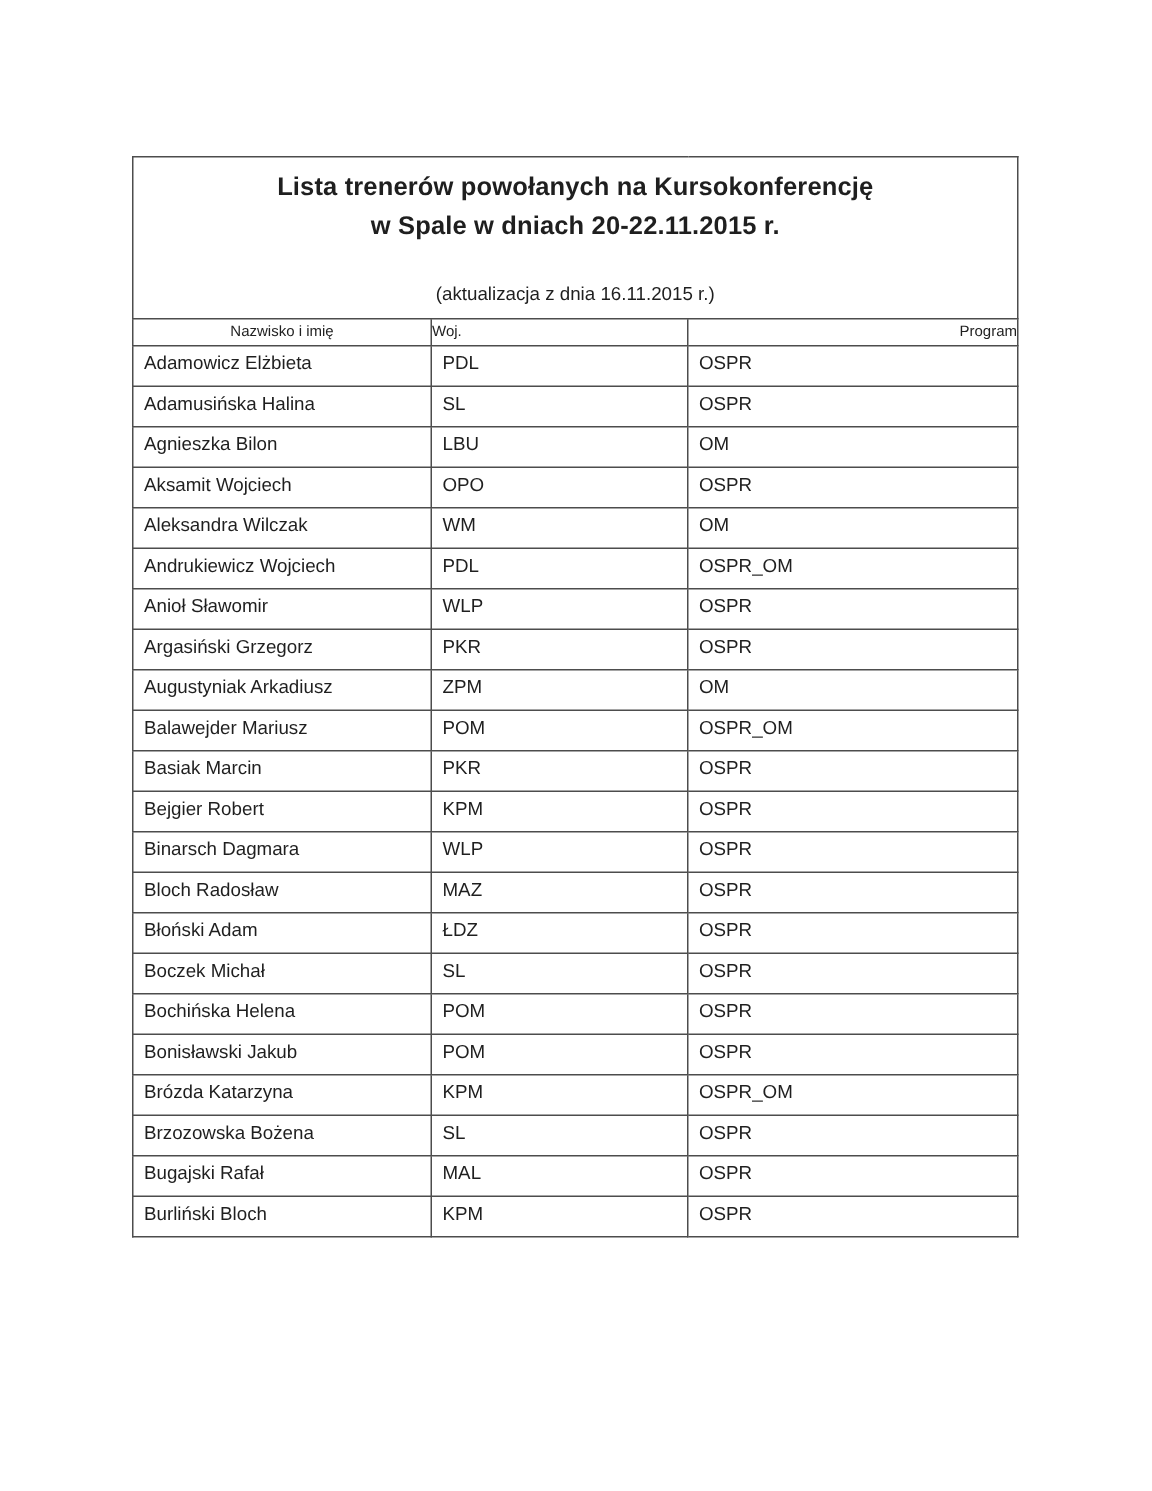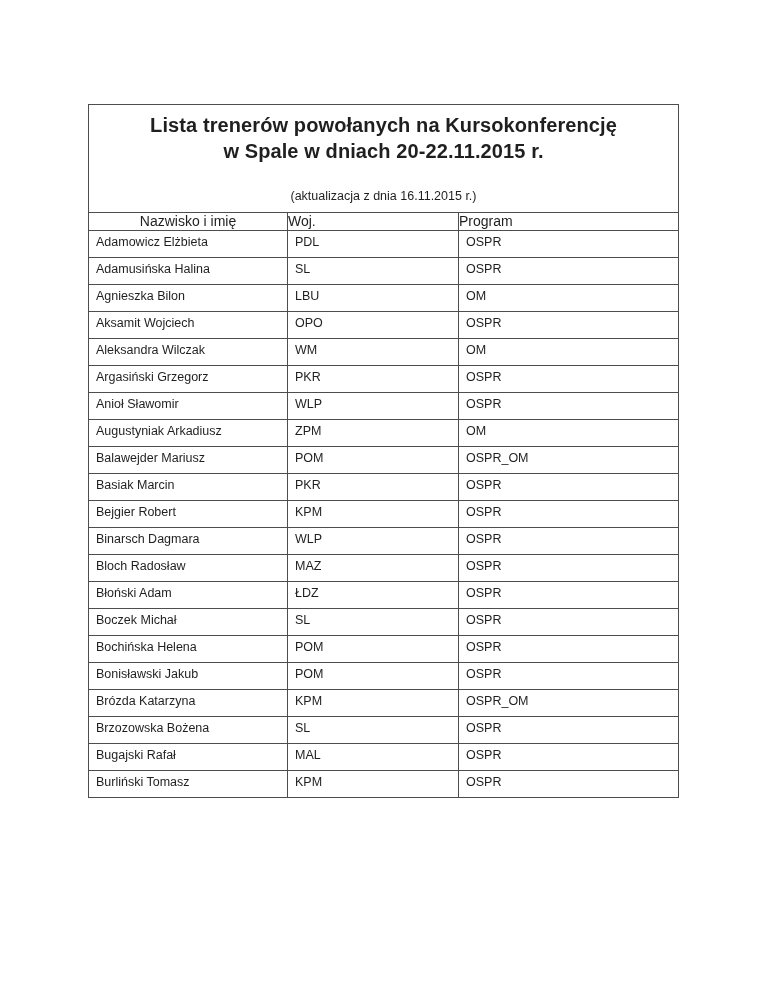--- a/index.html
+++ b/index.html
@@ -31,38 +31,38 @@
     border:1px solid var(--border-color);
     vertical-align:top;
     font-weight:normal;
   }
   .title-cell{
     height:108px;
     text-align:center;
     padding-top:7px;
   }
   .doc-title-line{
-    font-size:20px;
+    font-size:17px;
     font-weight:bold;
     line-height:26px;
     letter-spacing:0.1px;
   }
   .doc-subtitle{
     font-size:12.5px;
     margin-top:25px;
   }
   .header-row th{
     height:18px;
-    font-size:14px;
+    font-size:10px;
     line-height:17px;
     padding:0;
   }
   .th-name{text-align:center;}
   .th-woj{text-align:left;}
-  .th-program{text-align:left;padding-left:7px;}
+  .th-program{text-align:right;padding-left:7px;}
   .data-row td{
     height:27px;
     font-size:12.5px;
     line-height:15px;
     padding:4px 6px 0 7px;
     white-space:nowrap;
     overflow:hidden;
   }
 </style>
 </head>
@@ -110,27 +110,32 @@
         <td>Aksamit Wojciech</td>
         <td>OPO</td>
         <td>OSPR</td>
       </tr>
         <tr class="data-row" style="">
         <td>Aleksandra Wilczak</td>
         <td>WM</td>
         <td>OM</td>
       </tr>
         <tr class="data-row" style="">
+        <td>Andrukiewicz Wojciech</td>
+        <td>PDL</td>
+        <td>OSPR_OM</td>
+      </tr>
+        <tr class="data-row" style="">
+        <td>Anioł Sławomir</td>
+        <td>WLP</td>
+        <td>OSPR</td>
+      </tr>
+        <tr class="data-row" style="">
         <td>Argasiński Grzegorz</td>
         <td>PKR</td>
-        <td>OSPR</td>
-      </tr>
-        <tr class="data-row" style="">
-        <td>Anioł Sławomir</td>
-        <td>WLP</td>
         <td>OSPR</td>
       </tr>
         <tr class="data-row" style="">
         <td>Augustyniak Arkadiusz</td>
         <td>ZPM</td>
         <td>OM</td>
       </tr>
         <tr class="data-row" style="">
         <td>Balawejder Mariusz</td>
         <td>POM</td>
@@ -185,19 +190,19 @@
         <td>Brzozowska Bożena</td>
         <td>SL</td>
         <td>OSPR</td>
       </tr>
         <tr class="data-row" style="">
         <td>Bugajski Rafał</td>
         <td>MAL</td>
         <td>OSPR</td>
       </tr>
         <tr class="data-row" style="">
-        <td>Burliński Tomasz</td>
+        <td>Burliński Bloch</td>
         <td>KPM</td>
         <td>OSPR</td>
       </tr>
       </tbody>
   </table>
 </div>
 
 </body></html>

